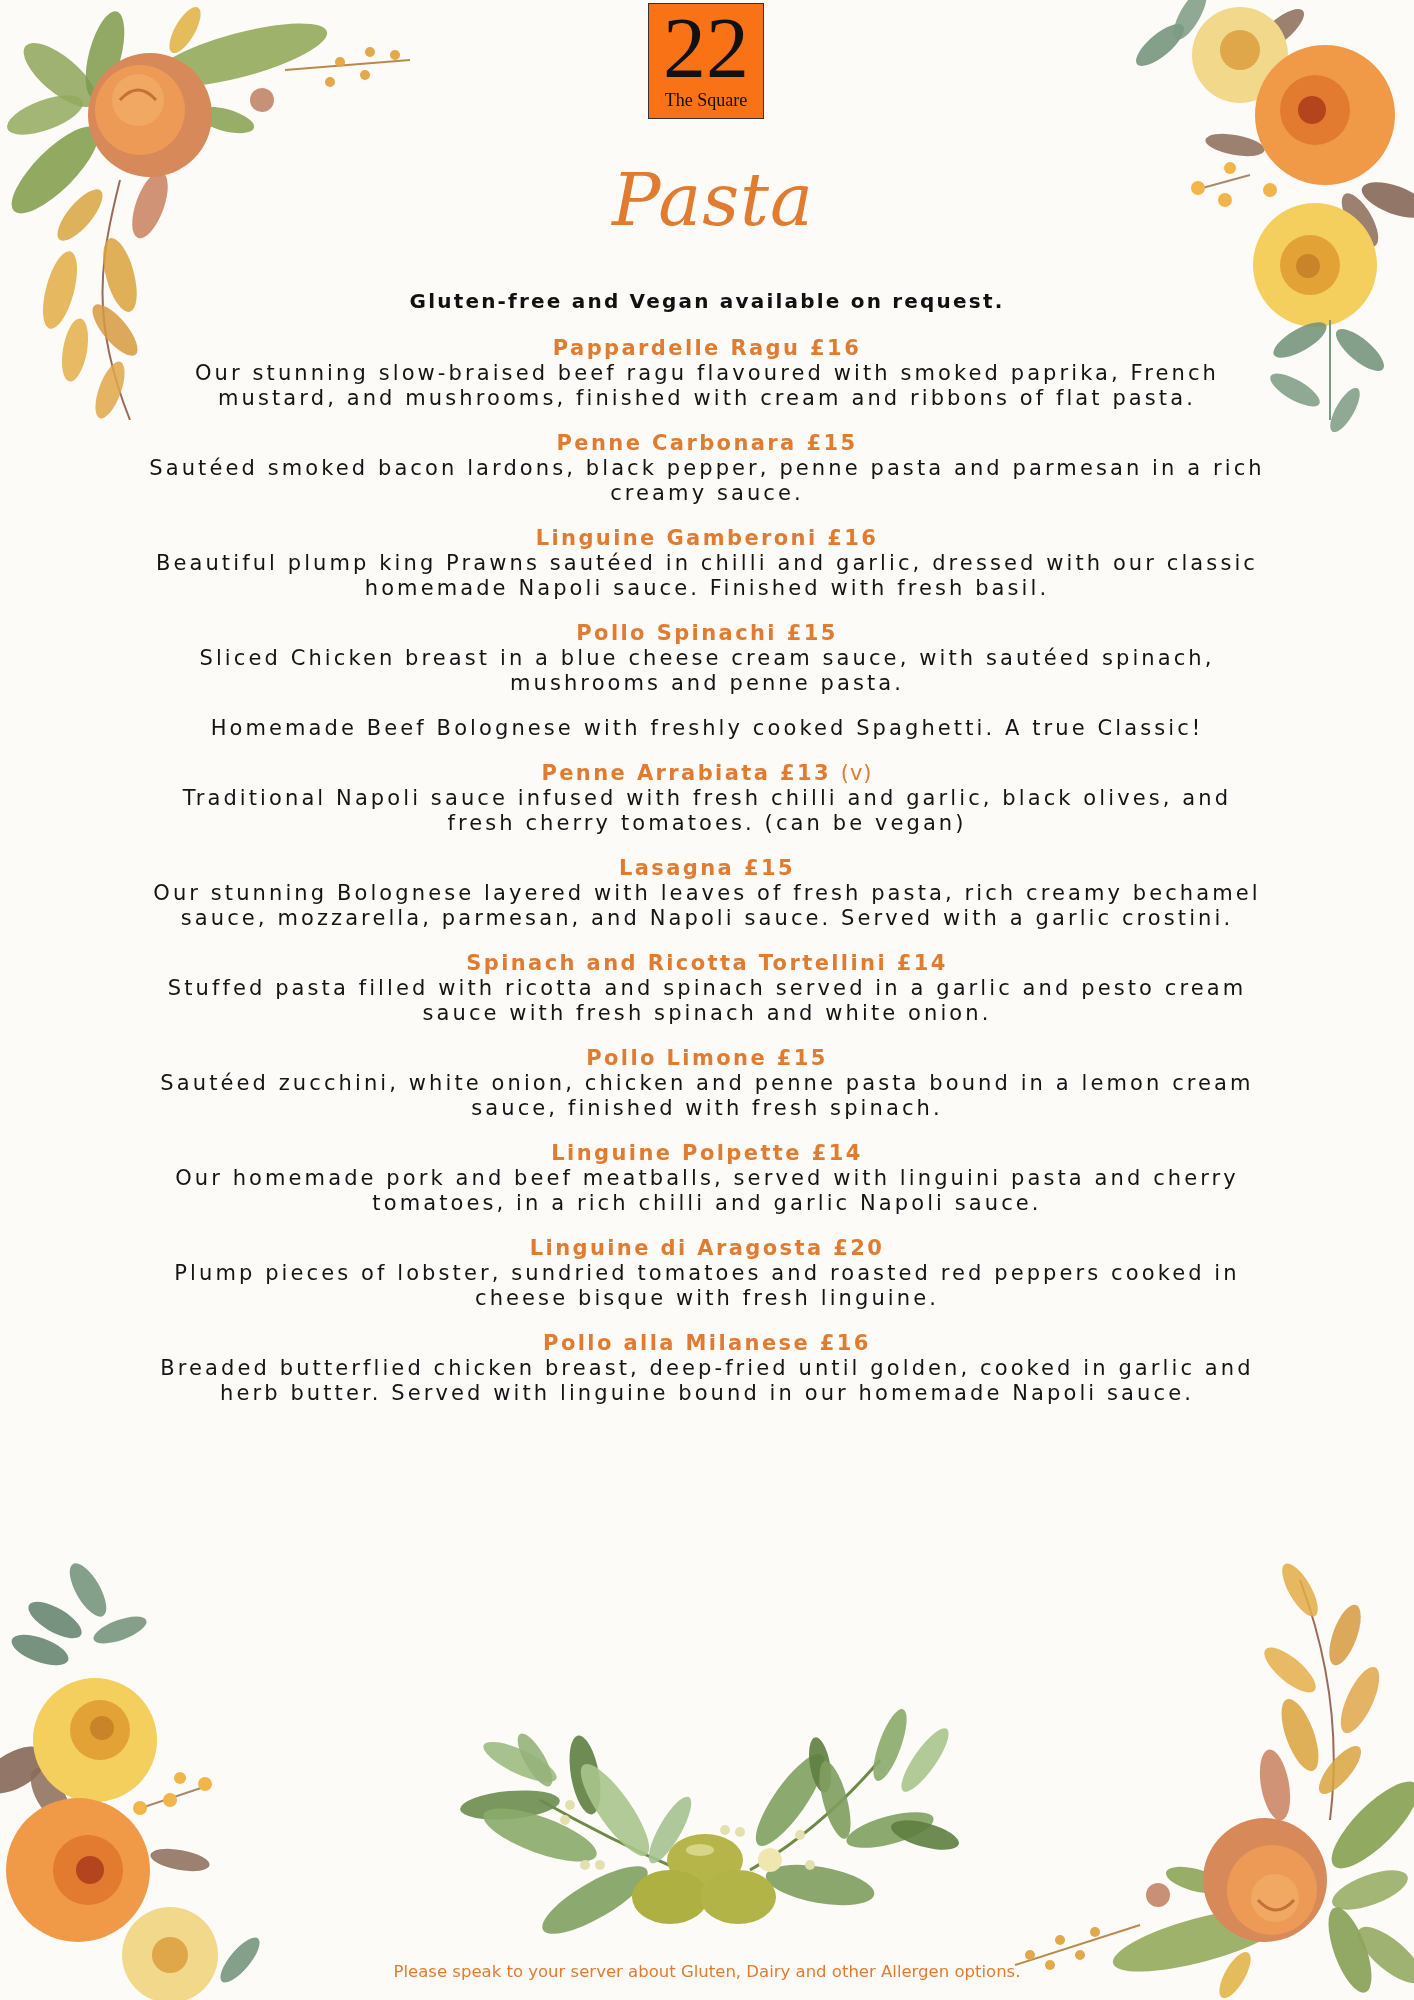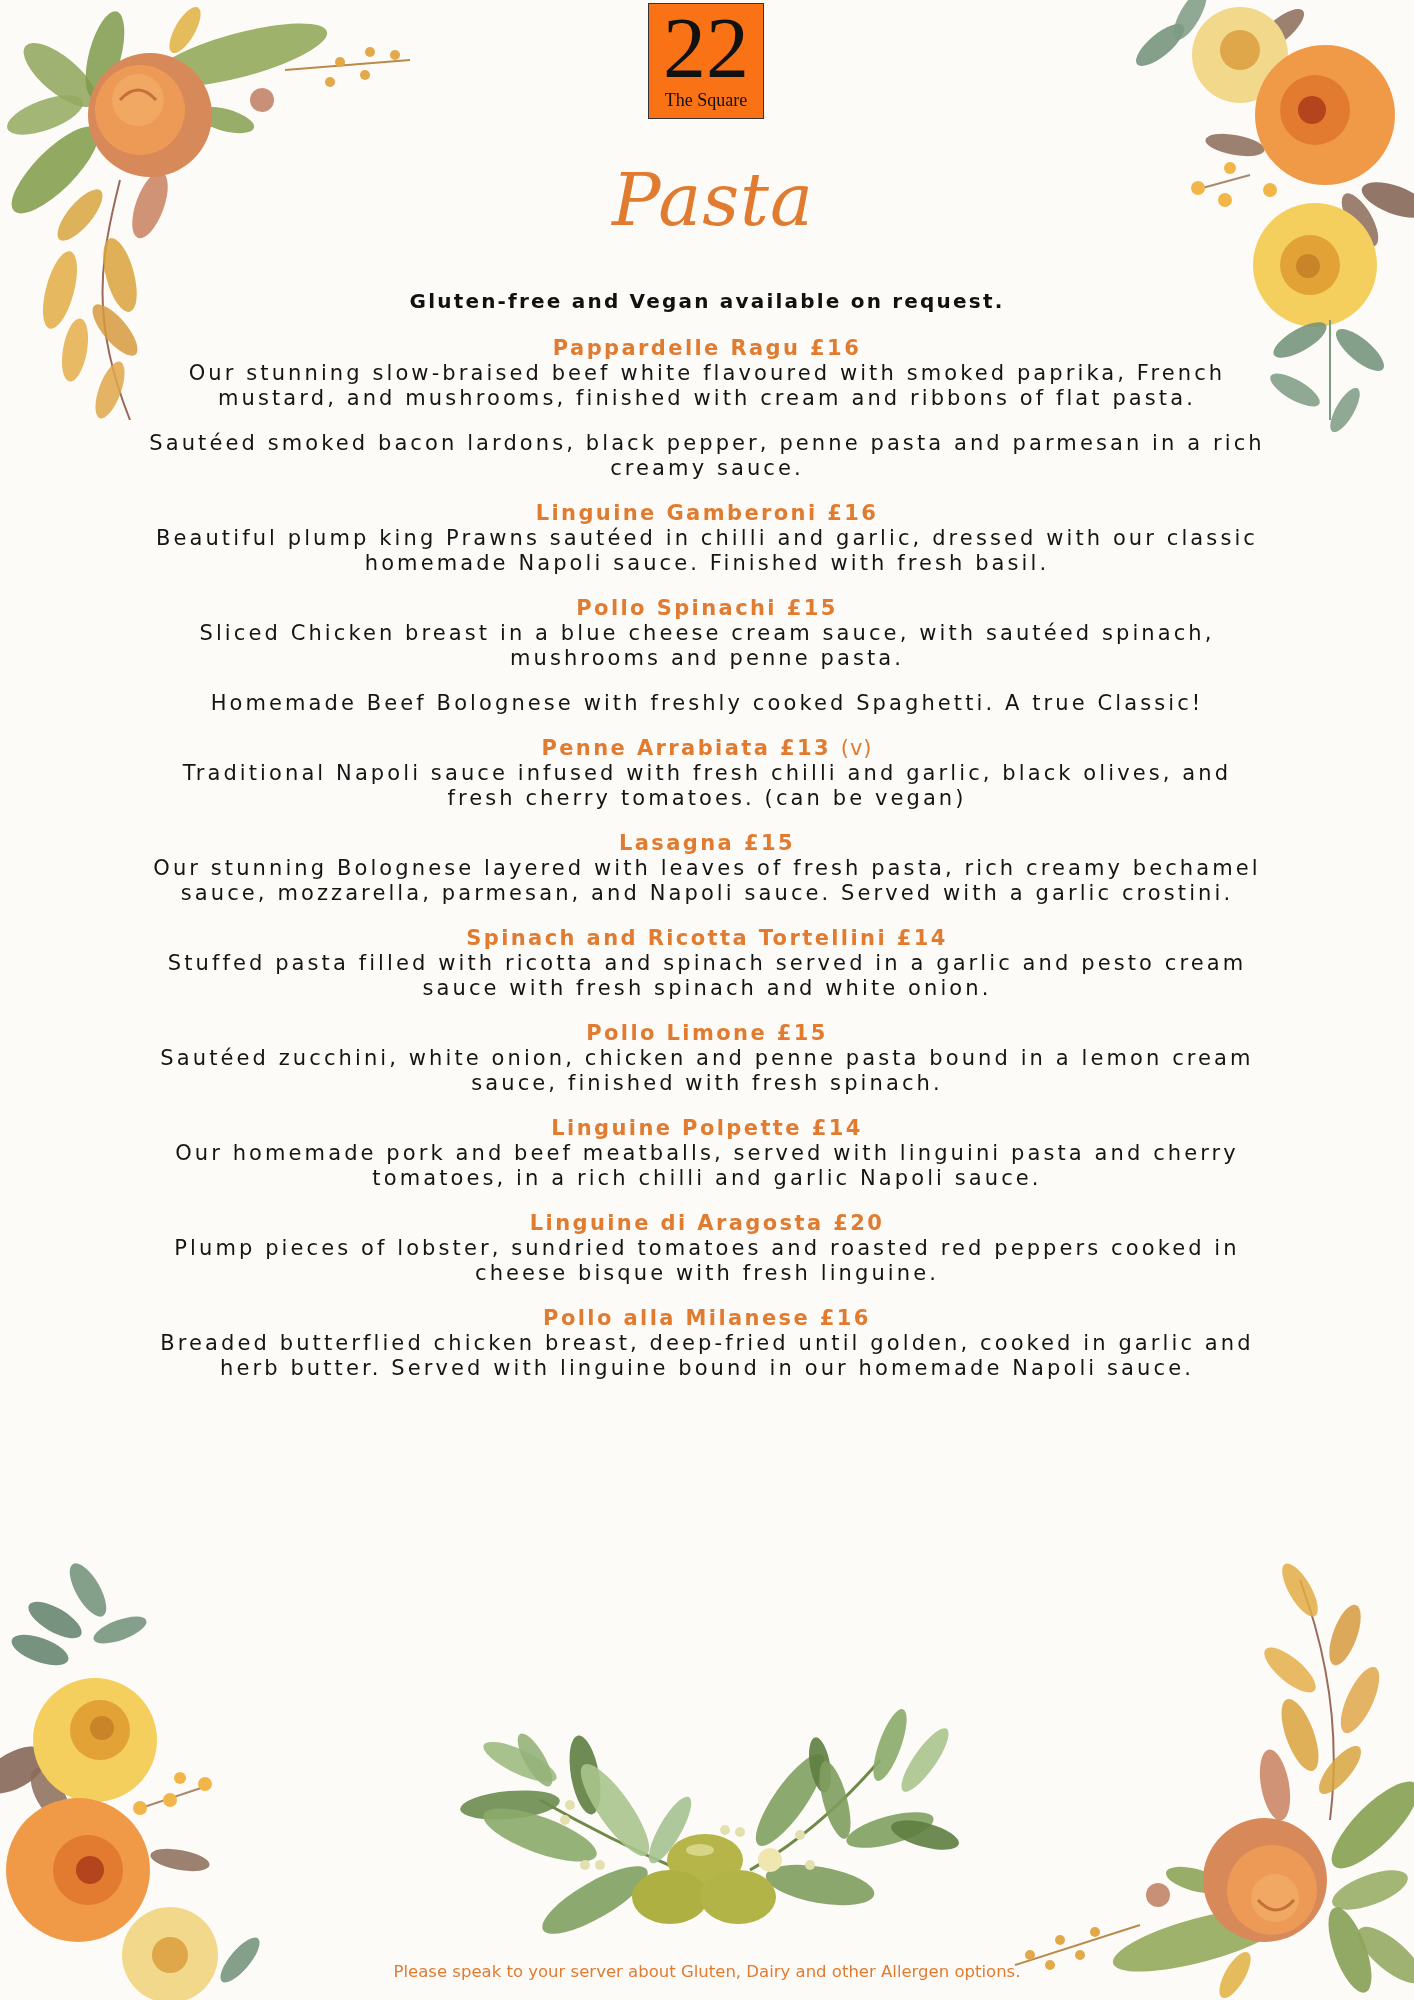--- a/index.html
+++ b/index.html
@@ -204,23 +204,24 @@
   <span class="logo-sub">The Square</span>
 </div>
 
 <h1 class="title" style="margin:6px">Pasta</h1>
 
 <div class="subtitle">Gluten-free and Vegan available on request.</div>
 
 <div class="menu" id="menu-list">
     <div class="item">
       <div class="item-name"><span>Pappardelle Ragu</span> <span>£16</span></div>
-      <div class="item-desc">Our stunning slow-braised beef white flavoured with smoked paprika, French mustard, and mushrooms, finished with cream and ribbons of flat pasta.</div>
-    </div>
-    <div class="item">
+      <div class="item-desc">Our stunning slow-braised beef ragu flavoured with smoked paprika, French mustard, and mushrooms, finished with cream and ribbons of flat pasta.</div>
+    </div>
+    <div class="item">
+      <div class="item-name"><span>Penne Carbonara</span> <span>£15</span></div>
       <div class="item-desc">Sautéed smoked bacon lardons, black pepper, penne pasta and parmesan in a rich creamy sauce.</div>
     </div>
     <div class="item">
       <div class="item-name"><span>Linguine Gamberoni</span> <span>£16</span></div>
       <div class="item-desc">Beautiful plump king Prawns sautéed in chilli and garlic, dressed with our classic homemade Napoli sauce. Finished with fresh basil.</div>
     </div>
     <div class="item">
       <div class="item-name"><span>Pollo Spinachi</span> <span>£15</span></div>
       <div class="item-desc">Sliced Chicken breast in a blue cheese cream sauce, with sautéed spinach, mushrooms and penne pasta.</div>
     </div>

